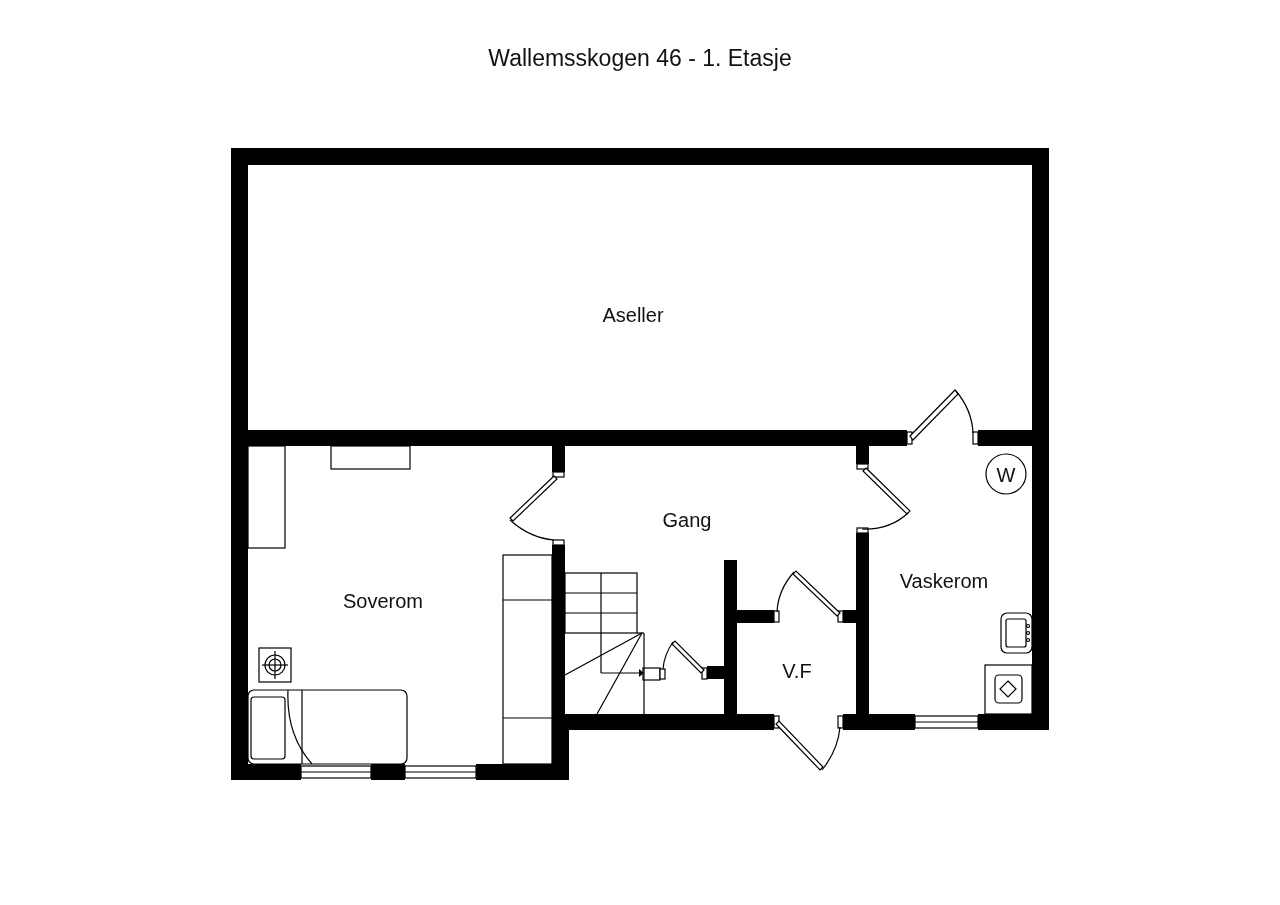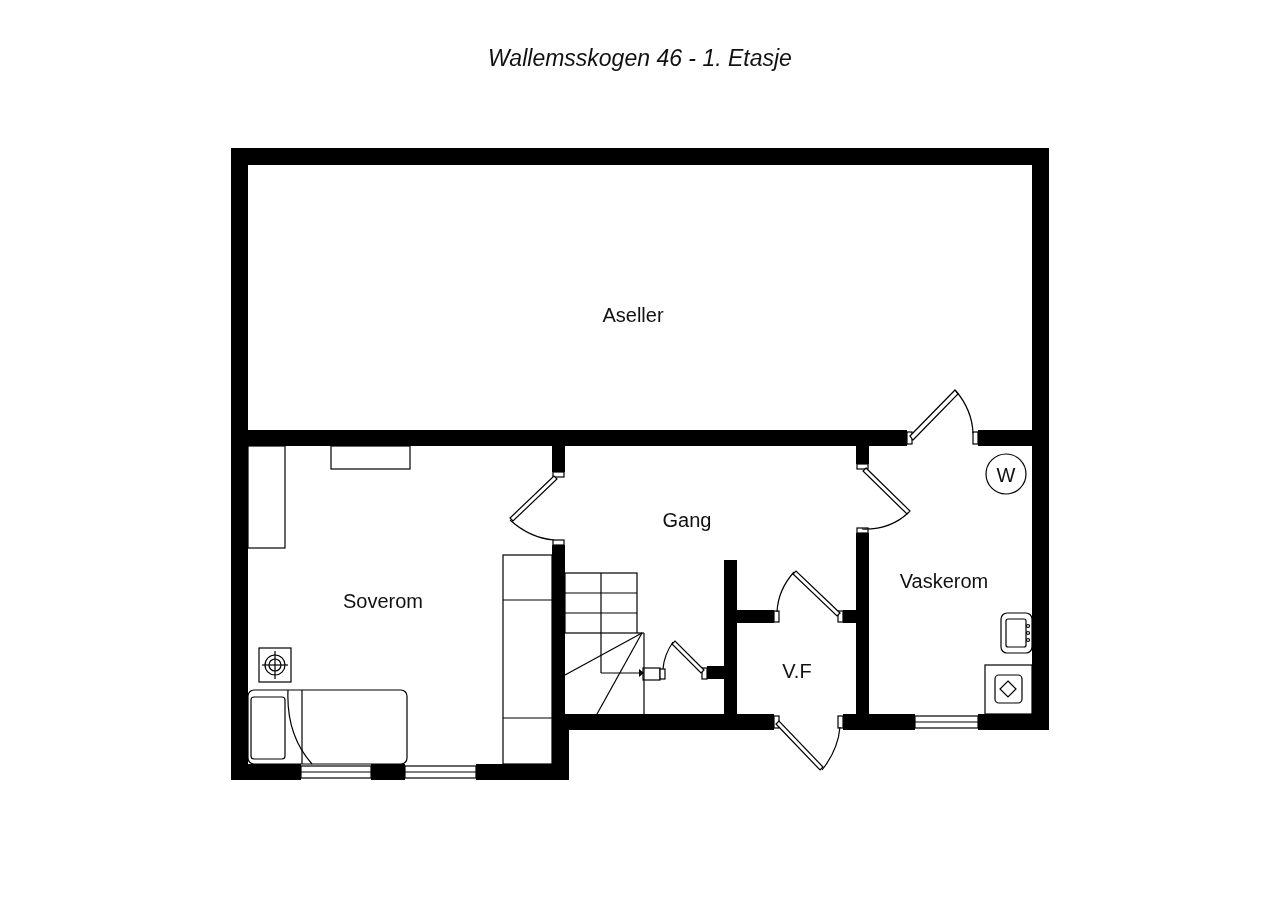--- a/index.html
+++ b/index.html
@@ -1,19 +1,19 @@
 <!DOCTYPE html>
 <html><head>
   <meta charset="utf-8">
   <style>
     html, body { margin: 0; padding: 0; background: #ffffff; }
     body { width: 1280px; height: 905px; position: relative; overflow: hidden;
            font-family: "Liberation Sans", sans-serif; }
     .title { position: absolute; left: 0; width: 1280px; top: 45px; text-align: center;
-             font-size: 23px; color: #111; font-style: italic; }
+             font-size: 23px; color: #111; }
     svg { position: absolute; left: 0; top: 0; }
     .room-label { font-family: "Liberation Sans", sans-serif; font-size: 20px; fill: #111; }
     .wall { fill: #000; }
     .thin { fill: none; stroke: #000; stroke-width: 1.2; }
     .door-leaf { fill: #fff; stroke: #000; stroke-width: 1.2; }
     .win { fill: #fff; stroke: #000; stroke-width: 1.2; }
   </style>
 </head>
 <body>
 

